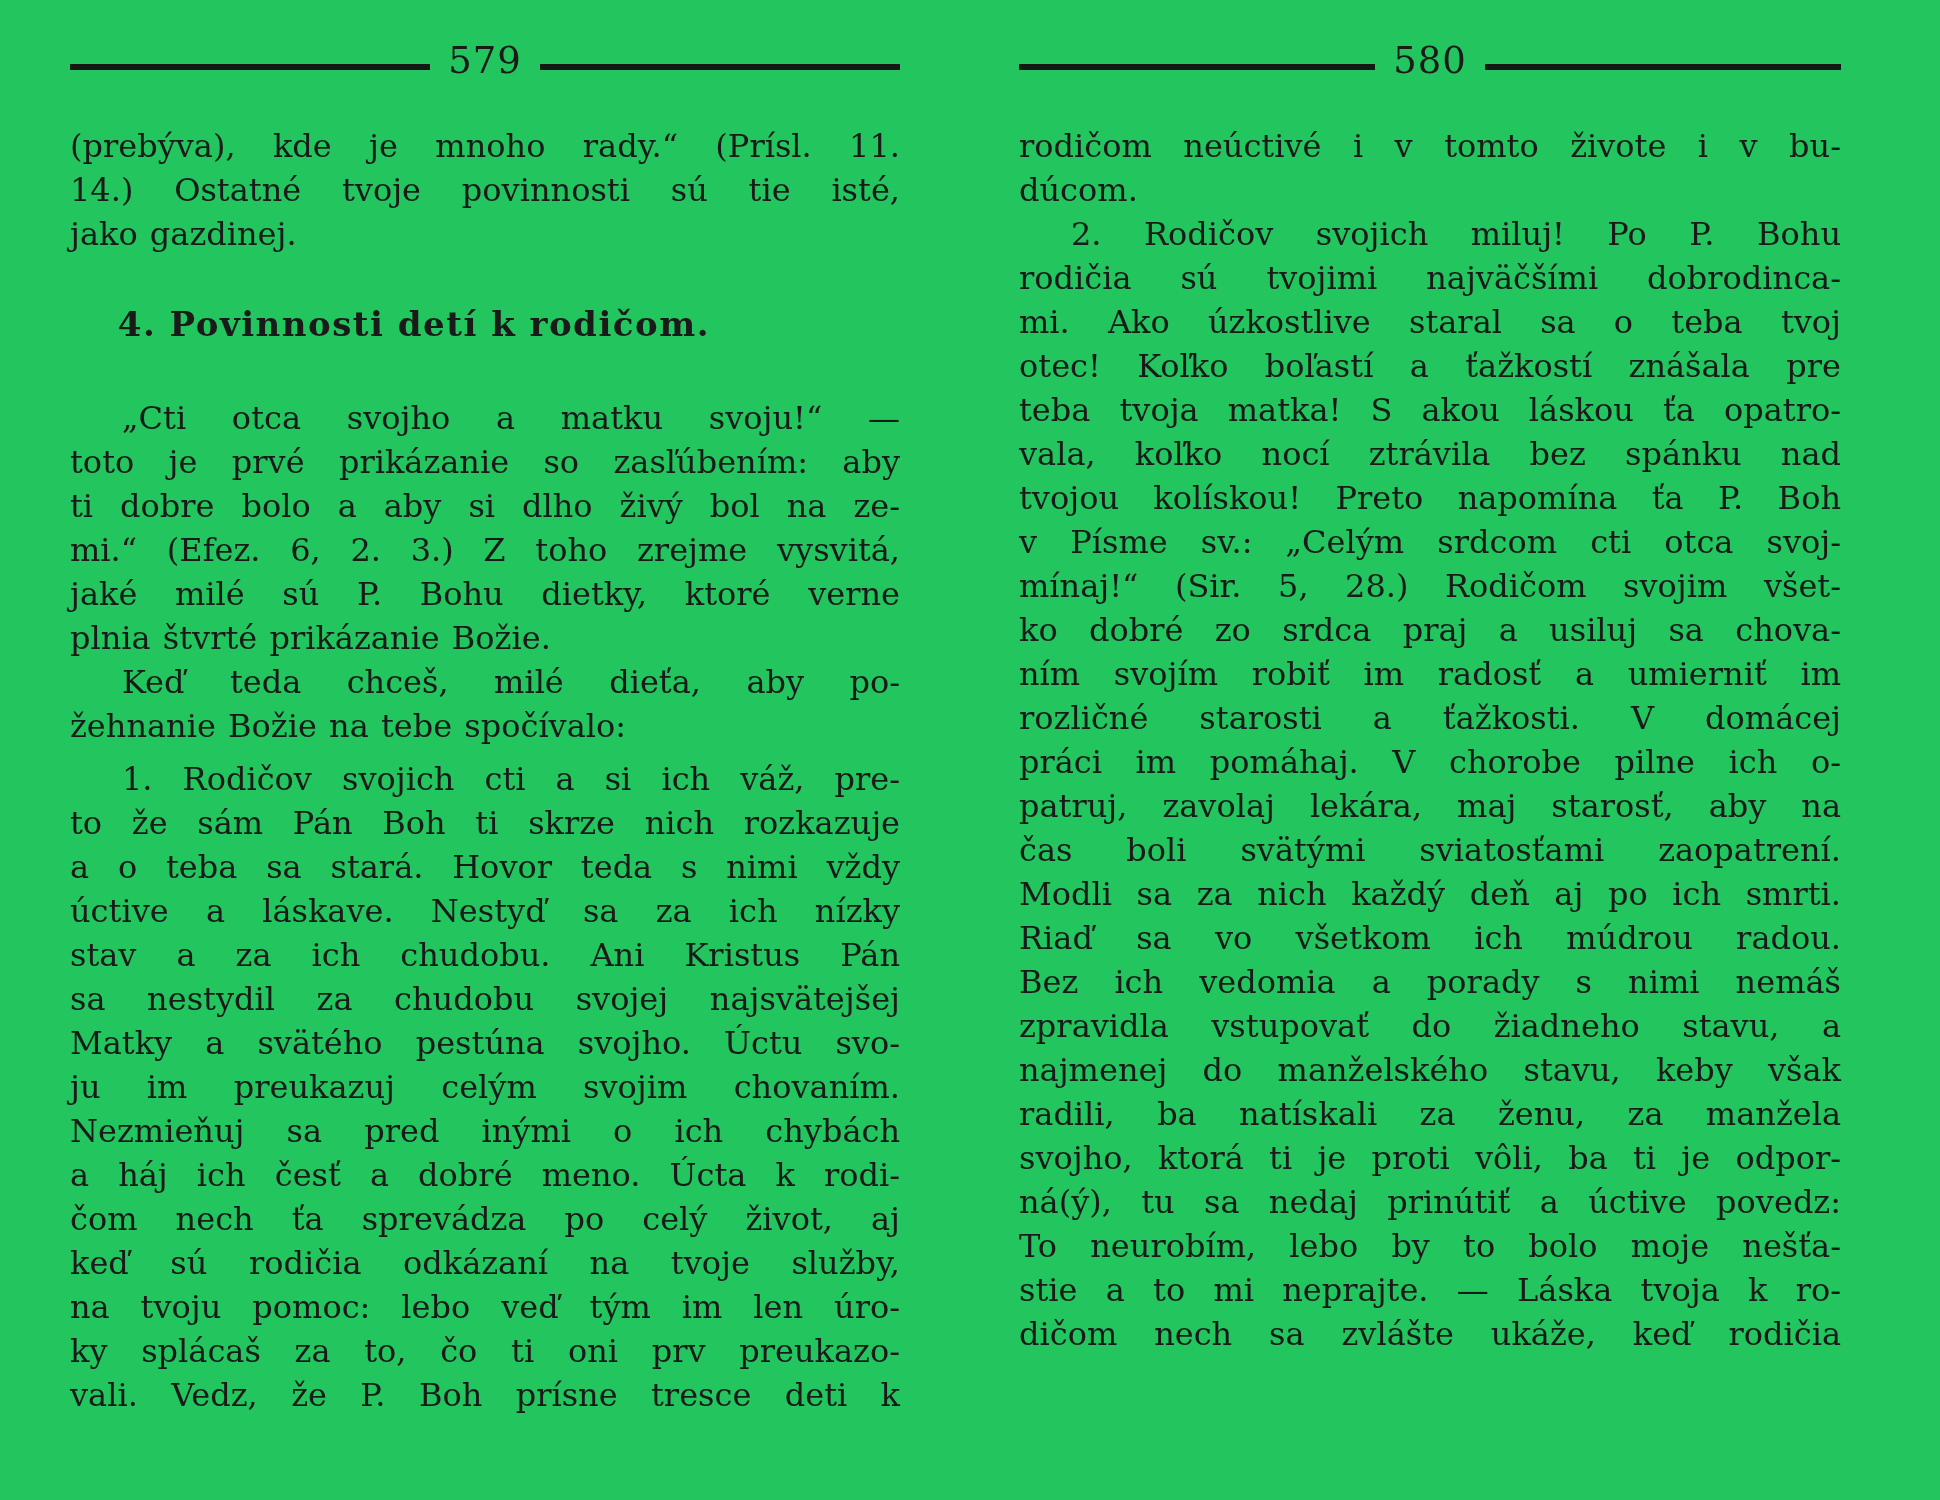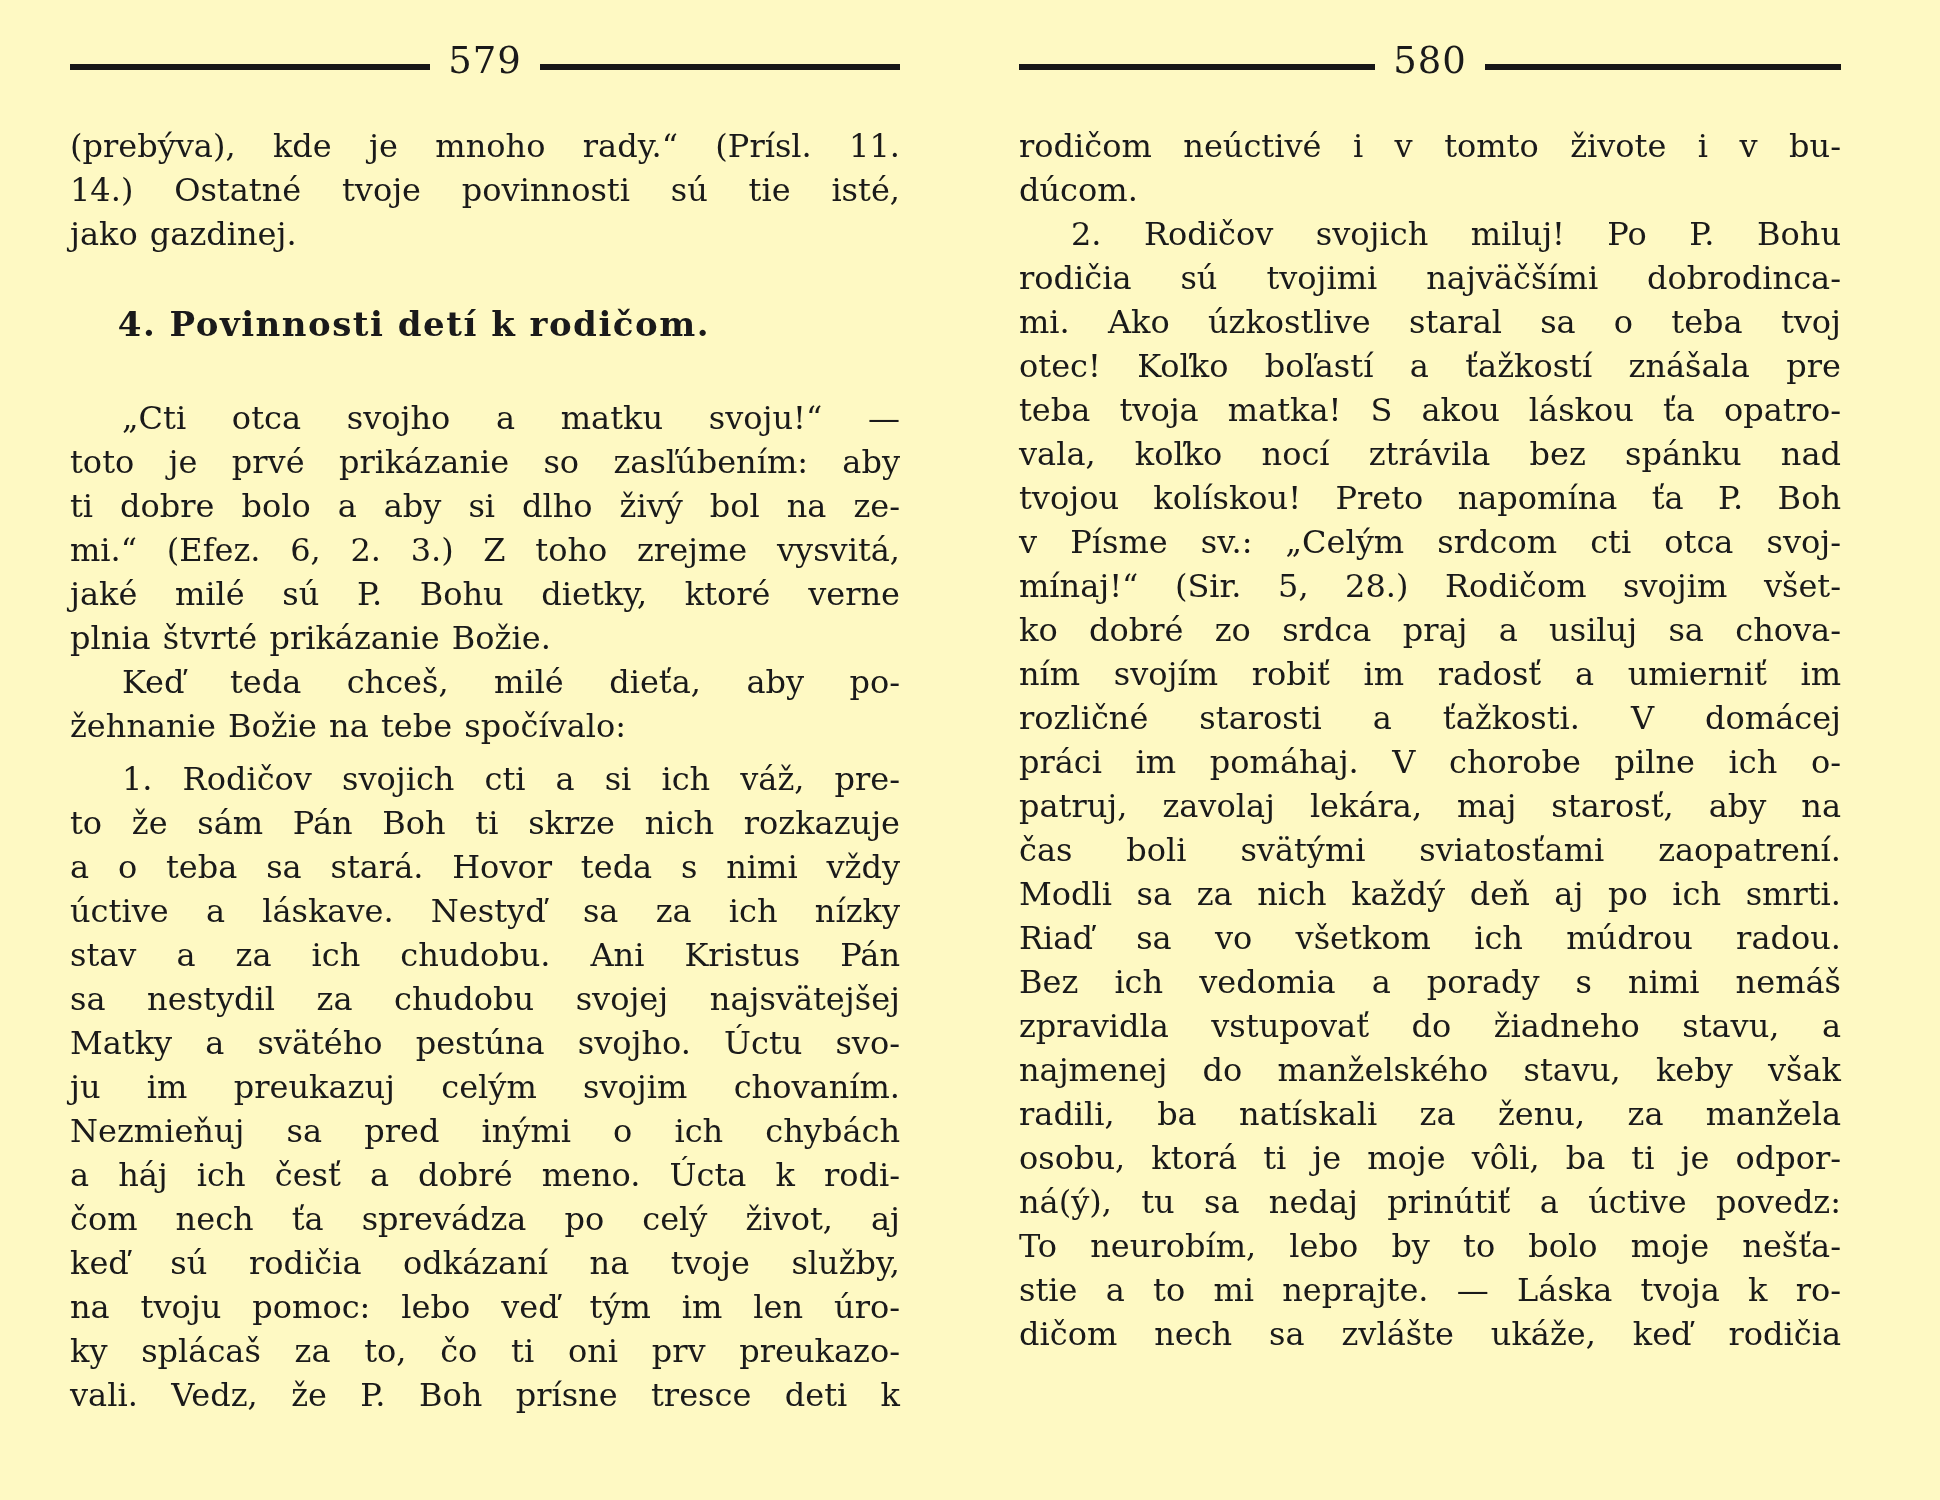--- a/index.html
+++ b/index.html
@@ -1,19 +1,19 @@
 <!DOCTYPE html>
 <html><head>
 <meta charset="utf-8">
 <style>
   html,body{margin:0;padding:0;background:#e8e8e8;}
   .sheet{
     position:relative;
     width:1940px;height:1500px;
-    background:#fef9c3;
+    background:#22c55e;
     font-family:"DejaVu Serif", serif;
     color:#1a1a1a;
     overflow:hidden;
   }
   .page{position:absolute;top:38px;}
   #pageL{left:70px;width:830px;}
   #pageR{left:1019px;width:822px;}
 
   .page-header{display:flex;align-items:center;height:46px;}
   .rule{flex:1;height:0;border-top:6px solid #171717;transform:translateY(6px);}
@@ -116,21 +116,21 @@
         <div class="line">rozličné starosti a ťažkosti. V domácej</div>
         <div class="line">práci im pomáhaj. V chorobe pilne ich o-</div>
         <div class="line">patruj, zavolaj lekára, maj starosť, aby na</div>
         <div class="line">čas boli svätými sviatosťami zaopatrení.</div>
         <div class="line">Modli sa za nich každý deň aj po ich smrti.</div>
         <div class="line">Riaď sa vo všetkom ich múdrou radou.</div>
         <div class="line">Bez ich vedomia a porady s nimi nemáš</div>
         <div class="line">zpravidla vstupovať do žiadneho stavu, a</div>
         <div class="line">najmenej do manželského stavu, keby však</div>
         <div class="line">radili, ba natískali za ženu, za manžela</div>
-        <div class="line">osobu, ktorá ti je moje vôli, ba ti je odpor-</div>
+        <div class="line">svojho, ktorá ti je proti vôli, ba ti je odpor-</div>
         <div class="line">ná(ý), tu sa nedaj prinútiť a úctive povedz:</div>
         <div class="line">To neurobím, lebo by to bolo moje nešťa-</div>
         <div class="line">stie a to mi neprajte. — Láska tvoja k ro-</div>
         <div class="line">dičom nech sa zvlášte ukáže, keď rodičia</div>
       </div>
   </section>
 
 </div>
 
 </body></html>

